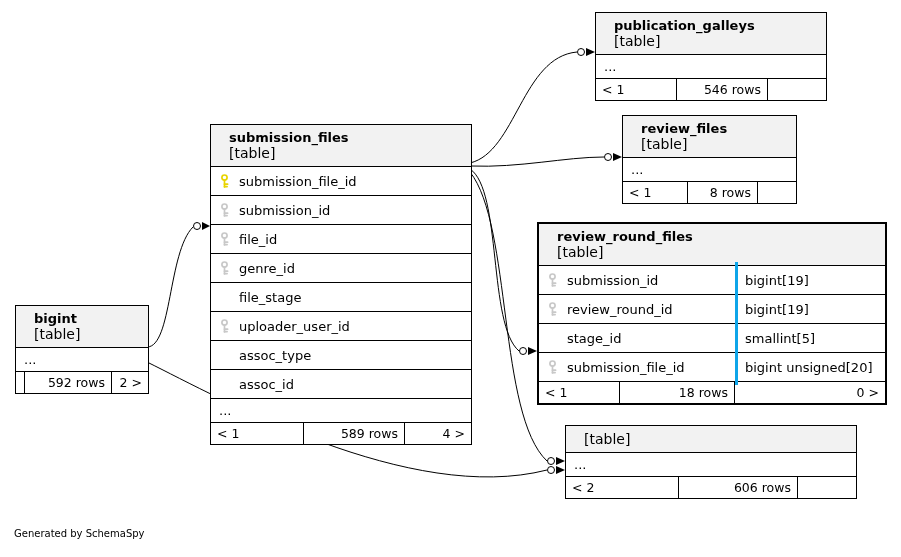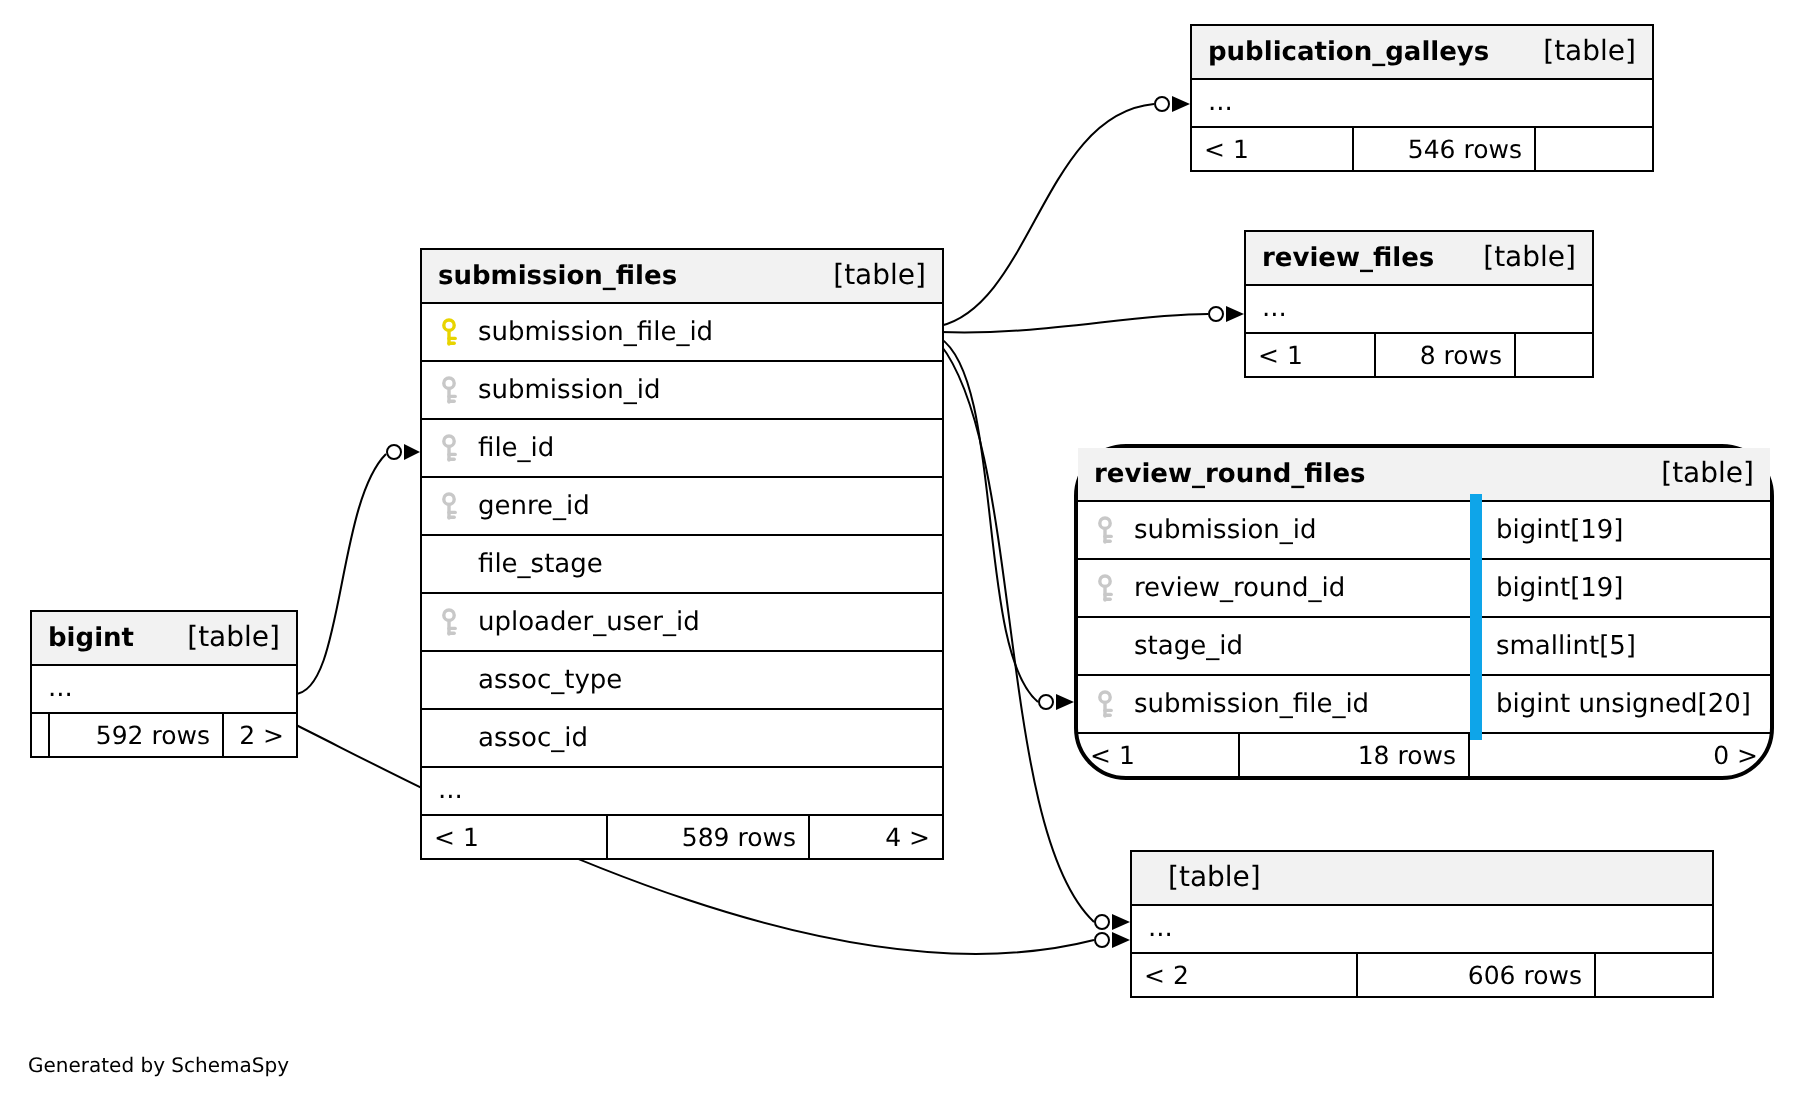--- a/index.html
+++ b/index.html
@@ -1,47 +1,47 @@
 <!DOCTYPE html>
 <html><head>
 <meta charset="utf-8">
 <style>
   html,body{margin:0;padding:0;background:#ffffff;}
   body{font-family:"DejaVu Sans","Liberation Sans",sans-serif;}
   .canvas{position:relative;width:901px;height:557px;background:#fff;overflow:hidden;}
   svg.edges{position:absolute;left:0;top:0;z-index:0;}
   .dbtable{position:absolute;z-index:1;background:#fff;border:1px solid #000;font-size:13px;color:#000;}
   .dbtable.focus{border-width:2px;}
-  .thead{display:flex;align-items:baseline;justify-content:space-between;background:#f2f2f2;border-bottom:1px solid #000;padding:5px 8px;}
+  .thead{display:flex;align-items:baseline;justify-content:space-between;background:#f2f2f2;border-bottom:1px solid #000;padding:5px 8px;flex-direction:column;}
   .tname{font-weight:bold;font-size:13px;}
   .ttag{font-size:14px;font-weight:normal;margin-left:10px;white-space:nowrap;}
   .trow{display:flex;align-items:center;border-bottom:1px solid #000;padding:4px 8px;height:20px;}
   .trow.ell{height:15px;padding:4px 8px;}
   .kicon{display:inline-flex;width:16px;margin-right:4px;flex:0 0 16px;}
   .kicon svg{width:11px;height:14px;}
   .kicon.none svg{visibility:hidden;}
   .pk svg{stroke:#e8d400;}
   .fk svg{stroke:#c8c8c8;}
   .cname{white-space:nowrap;}
   .ctype{white-space:nowrap;padding-left:7px;}
   .twocol .namecell{display:flex;align-items:center;width:188px;flex:0 0 188px;}
-  .twocol .typecell{border-left:6px solid #0ea5e9;flex:1;margin:-4px -8px -4px 0;padding:4px 0 4px 0;height:28px;display:flex;align-items:center;}
+  .twocol .typecell{border-left:3px solid #0ea5e9;flex:1;margin:-4px -8px -4px 0;padding:4px 0 4px 0;height:28px;display:flex;align-items:center;}
   .tfoot{display:flex;align-items:stretch;font-size:12.5px;}
   .tfoot .c{padding:3px 6px;white-space:nowrap;}
   .tfoot .c2,.tfoot .c3{border-left:1px solid #000;}
   .tfoot .c2{flex:1;text-align:right;}
   .tfoot .c3{text-align:right;}
   .note{position:absolute;left:14px;top:528px;font-size:10px;z-index:1;}
 
   
   #t-pg{left:595px;top:12px;width:230px;}
   #t-rf{left:622px;top:115px;width:173px;}
   #t-sf{left:210px;top:124px;width:260px;}
   #t-files{left:15px;top:305px;width:132px;}
-  #t-rrf{left:537px;top:222px;width:346px;border-radius:26px;}
+  #t-rrf{left:537px;top:222px;width:346px;}
   #t-sfr{left:565px;top:425px;width:290px;}
 
   #t-pg .c1{width:68px;} #t-pg .c3{width:46px;}
   #t-rf .c1{width:52px;} #t-rf .c3{width:26px;}
   #t-sf .c1{width:80px;} #t-sf .c3{width:54px;}
   #t-files .c1{width:2px;padding:3px 3px;} #t-files .c3{width:24px;}
   #t-rrf .c1{width:68px;} #t-rrf .c3{width:138px;}
   #t-sfr .c1{width:100px;} #t-sfr .c3{width:46px;}
 </style>
 </head>

